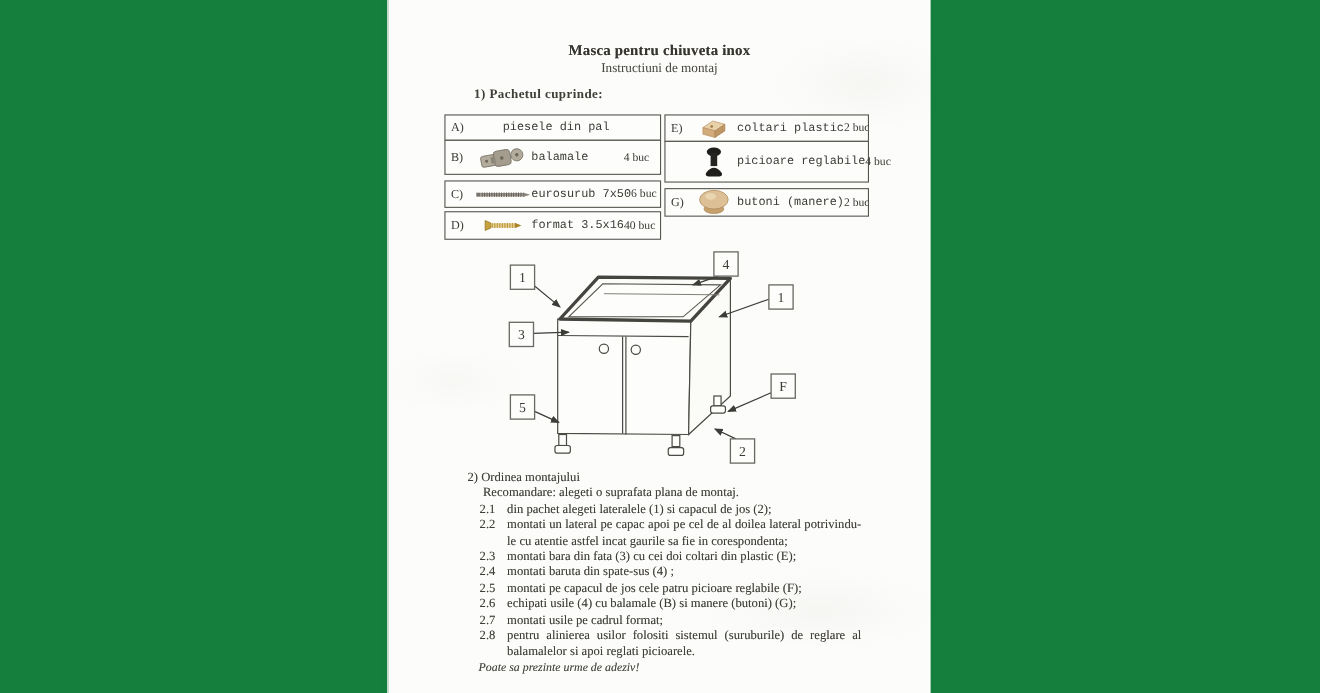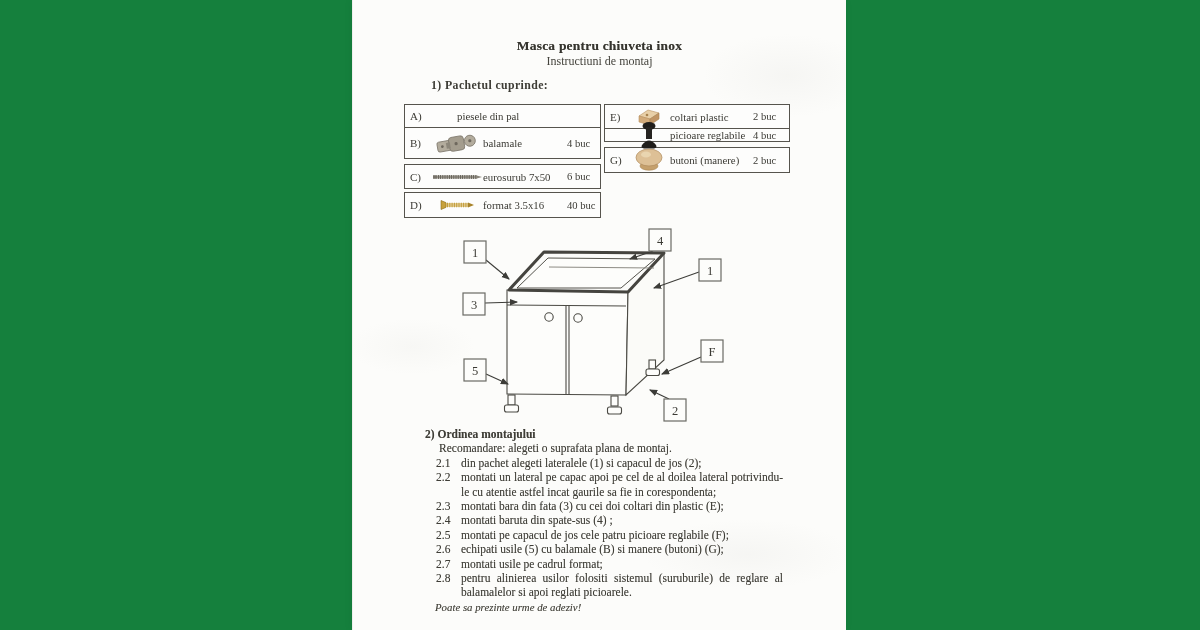--- a/index.html
+++ b/index.html
@@ -28,43 +28,43 @@
   .sec-heading { position:absolute; font-size:11.8px; color:#3e3d36; }
   .sec1 { left:78px; top:78px; letter-spacing:0.4px;font-weight:bold; }
 
   
   .ptable { position:absolute; }
   .ptable-left  { left:51px;  top:104px; width:197px; }
   .ptable-right { left:251px; top:104px; width:186px; }
   .prow { display:flex; align-items:center; border:1px solid #56544d; background:rgba(255,255,255,0.45); }
   .prow .cell-letter { flex:0 0 26px; padding-left:5px; font-size:11px; }
   .prow .cell-icon   { flex:0 0 52px; display:flex; align-items:center; justify-content:center; }
-  .prow .cell-name   { flex:1 1 auto; font-size:10.8px; white-space:nowrap; }
+  .prow .cell-name   { flex:1 1 auto; font-size:10.8px; white-space:nowrap;font-family:Liberation Mono, monospace; }
   .prow .cell-qty    { flex:0 0 33px; font-size:10.6px; line-height:11px; padding-right:2px; }
   .ptable-right .prow .cell-letter { flex-basis:23px; }
   .ptable-right .prow .cell-icon   { flex-basis:42px; }
   .ptable-right .prow .cell-qty    { flex-basis:36px; }
 
   .rowA { height:24px; }
   .rowB { height:32px; margin-top:-1px; }
   .rowC { height:25px; margin-top:5px; }
   .rowD { height:26px; margin-top:3px; }
   .rowE { height:25px; }
-  .rowF { height:14px; margin-top:-1px; }
+  .rowF { height:38px; margin-top:-1px; }
   .rowG { height:26px; margin-top:5px; }
   .rowA .cell-name { padding-left:26px; }
 
   
   .diagram { position:absolute; left:100px; top:224px; width:300px; height:202px; }
 
   
   .steps-block { position:absolute; left:70px; top:427px; width:360px;
     font-size:11.5px; line-height:14.4px; color:#3e3d36;
     text-shadow:0 0 0.4px rgba(62,61,54,0.4); }
-  .sec2-heading { margin-left:2px;font-weight:bold; }
+  .sec2-heading { margin-left:2px; }
   .recommend { margin-left:16px; }
   .step { display:flex; margin-left:13px; }
   .step .num { flex:0 0 25px; }
   .step .txt { flex:1 1 auto; }
   .step--justify .txt { text-align:justify; }
   .adhesive-note { margin-left:12px; font-weight:normal; font-style:italic; font-size:10.8px; color:#44433b; }
 </style>
 </head>
 <body>
 
@@ -247,21 +247,21 @@
       <div class="step">
         <span class="num">2.4</span>
         <span class="txt">montati baruta din spate-sus (4) ;</span>
       </div>
       <div class="step">
         <span class="num">2.5</span>
         <span class="txt">montati pe capacul de jos cele patru picioare reglabile (F);</span>
       </div>
       <div class="step">
         <span class="num">2.6</span>
-        <span class="txt">echipati usile (5) cu balamale (B) si manere (butoni) (G);</span>
+        <span class="txt">echipati usile (4) cu balamale (B) si manere (butoni) (G);</span>
       </div>
       <div class="step">
         <span class="num">2.7</span>
         <span class="txt">montati usile pe cadrul format;</span>
       </div>
       <div class="step step--justify">
         <span class="num">2.8</span>
         <span class="txt">pentru alinierea usilor folositi sistemul (suruburile) de reglare al balamalelor si apoi reglati picioarele.</span>
       </div>
 

